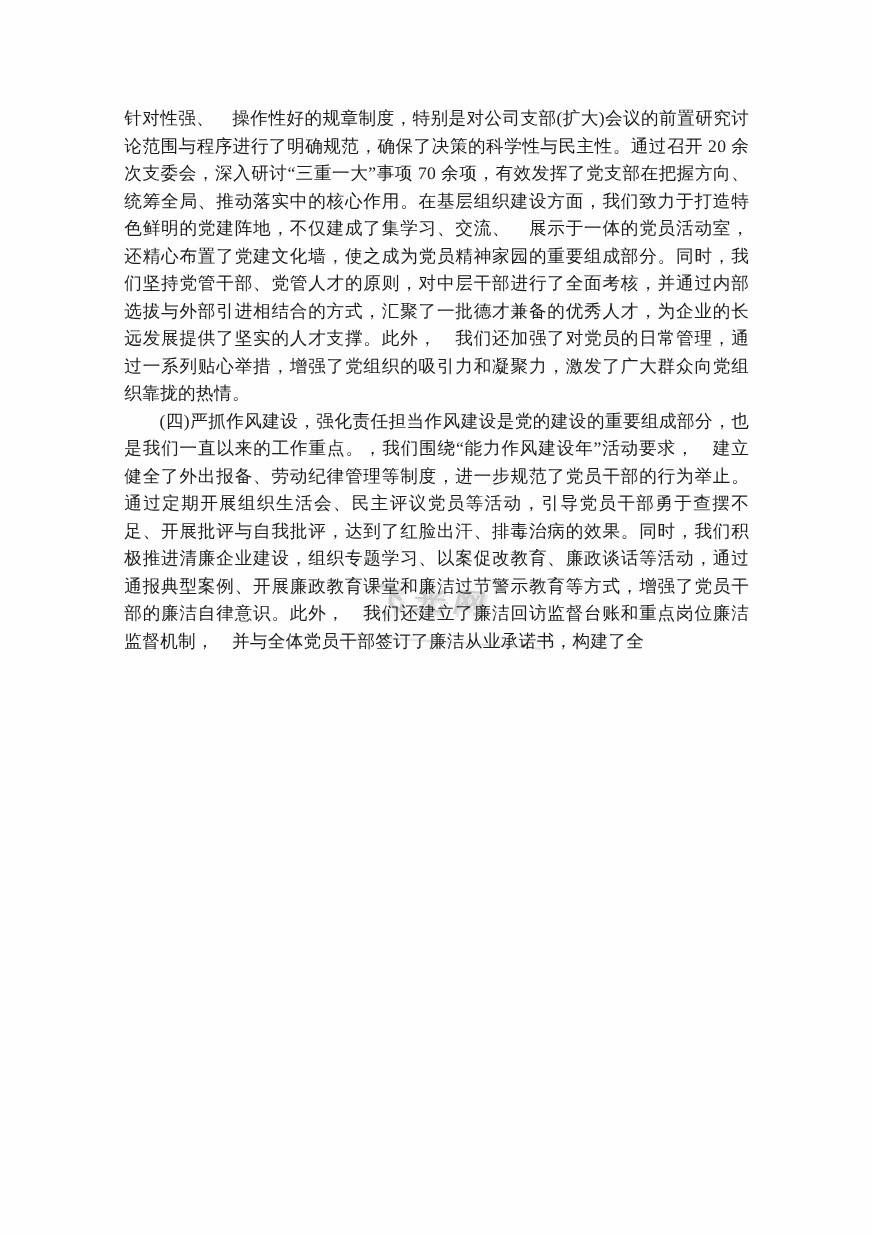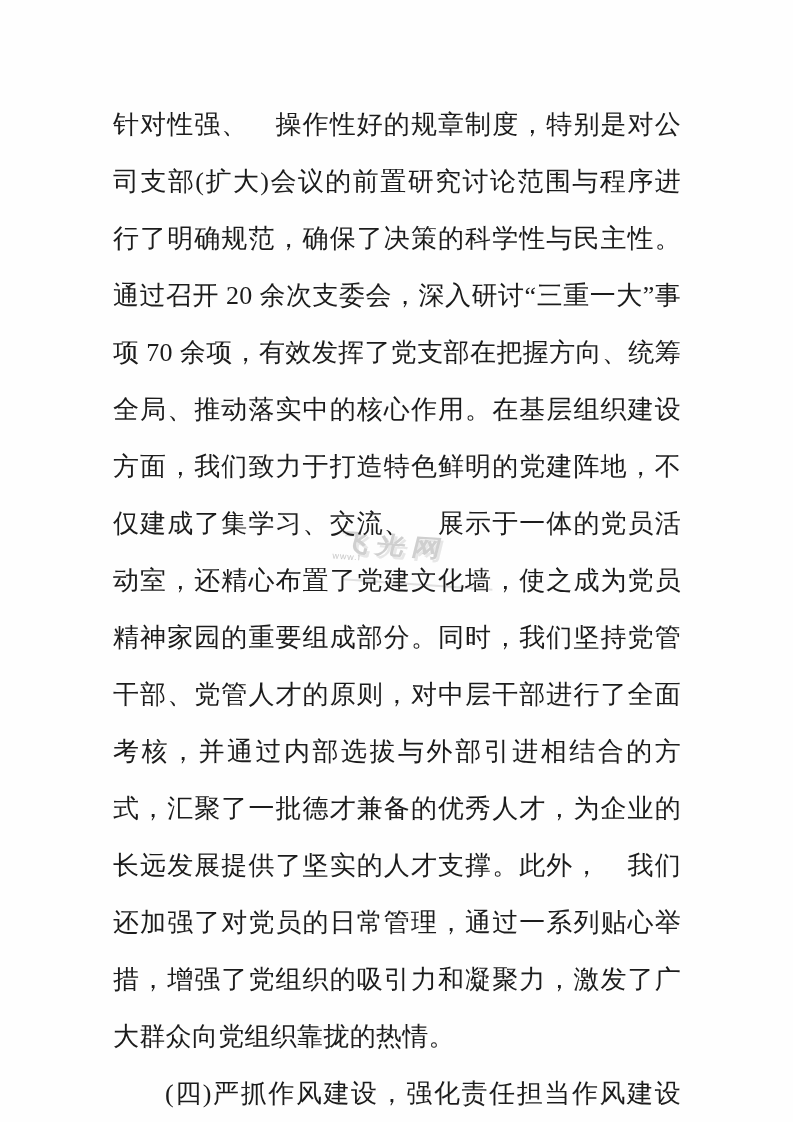--- a/index.html
+++ b/index.html
@@ -24,22 +24,22 @@
   .content {
     position: absolute;
     left: 113px;
     top: 96px;
     width: 568px;
     z-index: 2;
     color: #1c1c1c;
   }
   .para {
     margin: 0;
-    font-size: 26px;
-    line-height: 57px;
+    font-size: 16px;
+    line-height: 25px;
     text-align: justify;
     text-justify: inter-ideograph;
     letter-spacing: 0.3px;
   }
   .para.indent {
     text-indent: 2em;
   }
   
   .watermark {
     position: absolute;

